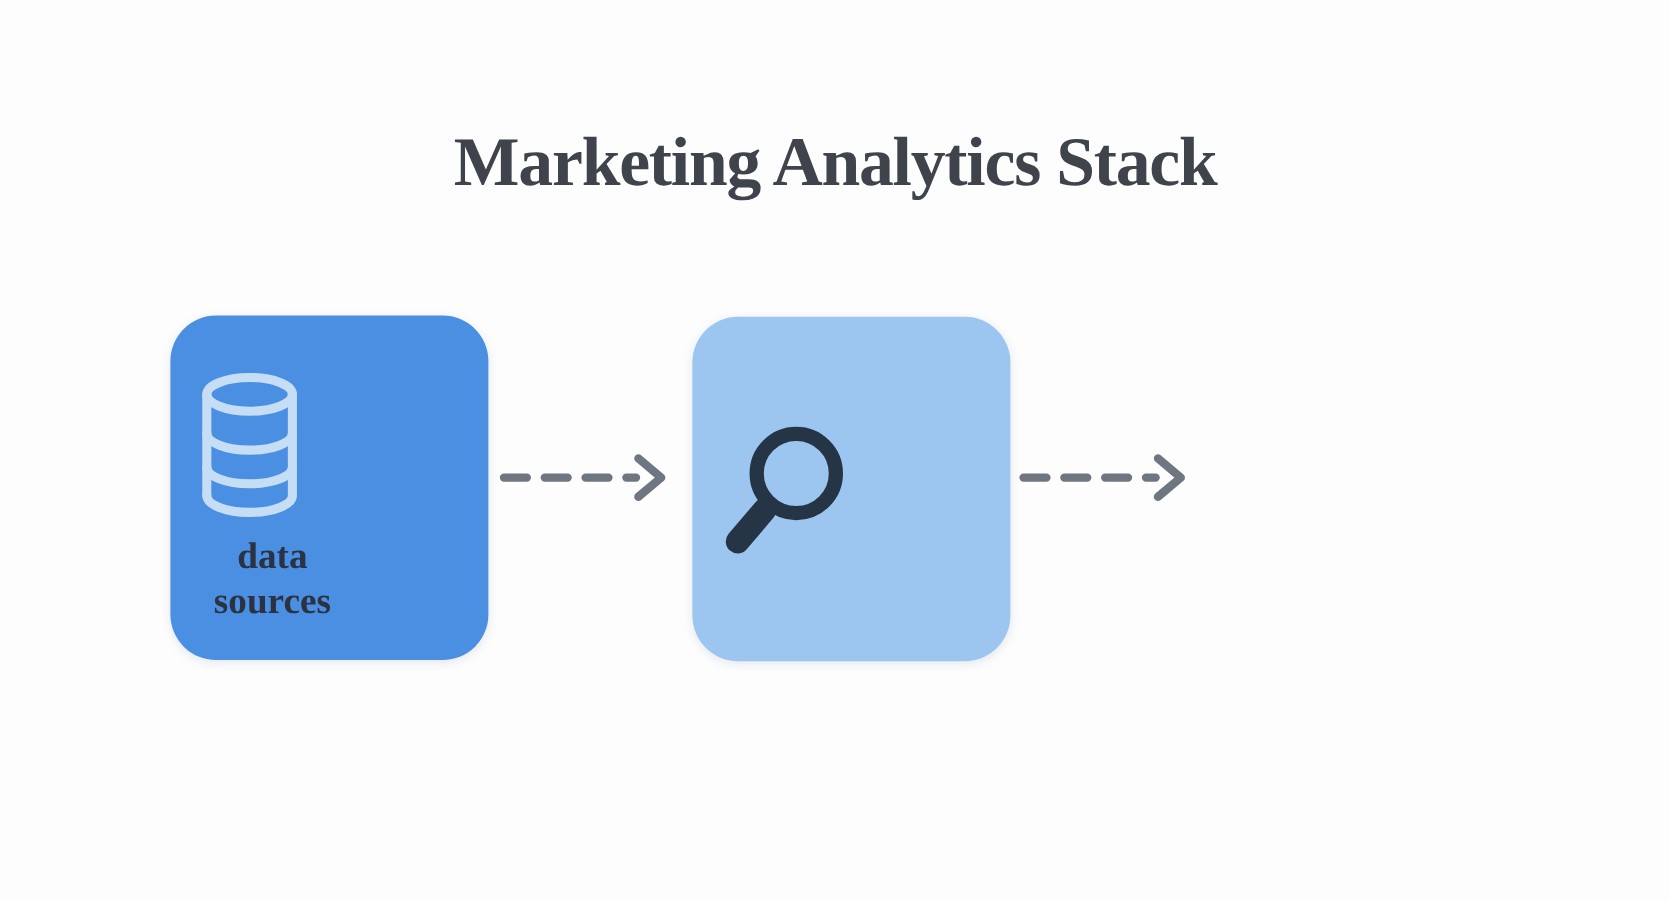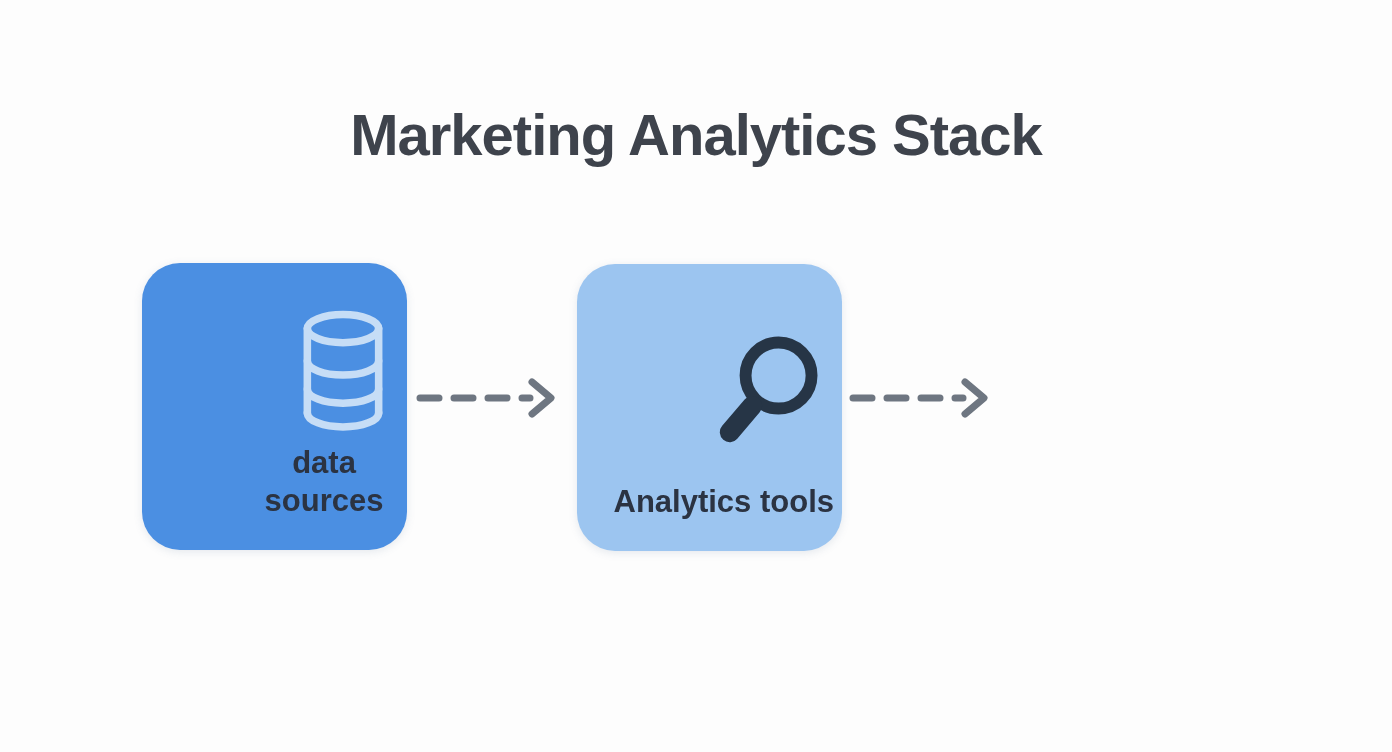--- a/index.html
+++ b/index.html
@@ -17,42 +17,43 @@
   body {
     font-family: "Liberation Sans", "DejaVu Sans", sans-serif;
     background: var(--background);
   }
   .canvas {
     position: relative;
     width: 1392px;
     height: 730px;
     background: var(--background);
     overflow: hidden;
+    font-family: Liberation Serif, serif;
   }
   .diagram-title {
     position: absolute;
     top: 101px;
     left: 0;
     width: 100%;
     text-align: center;
     font-size: 58px;
     font-weight: 700;
     letter-spacing: -1px;
     color: var(--title-text);
   }
   .node {
     position: absolute;
     width: 265px;
     height: 287px;
     border-radius: 38px;
     display: flex;
     flex-direction: column;
-    align-items: flex-end;
+    align-items: flex-start;
     justify-content: space-between;
-    padding: 40px 8px 30px 10px;
+    padding: 40px 26px 30px 10px;
     box-shadow: 0 2px 8px rgba(90, 115, 150, 0.15);
   }
   .node--primary { background: var(--box-primary); }
   .node--secondary { background: var(--box-secondary); }
   .node--data-sources { left: 142px; top: 263px; }
   .node--analytics-tools { left: 577px; top: 264px; }
   .node--insights { left: 1008px; top: 262px; }
   .node-icon {
     flex: 1;
     display: flex;
@@ -109,21 +110,20 @@
     </svg>
   </div>
 
   <div class="node node--secondary node--analytics-tools">
     <div class="node-icon">
       <svg width="132" height="132" viewBox="0 0 100 100">
         <circle class="mag-ring" cx="58" cy="36" r="25"></circle>
         <line class="mag-handle" x1="38" y1="59" x2="21" y2="79"></line>
       </svg>
     </div>
-    <div class="node-label">Analytics tools</div>
   </div>
 
   <div class="connector connector--2">
     <svg width="160" height="44" viewBox="0 0 160 44">
       <line class="arrow-stroke" x1="6" y1="22" x2="116" y2="22" stroke-width="7" stroke-dasharray="19 15" stroke-linecap="round"></line>
       <path class="arrow-stroke" d="M118,6 L137,22 L118,38" stroke-width="7" stroke-linecap="round" stroke-linejoin="round"></path>
     </svg>
   </div>
 
 

